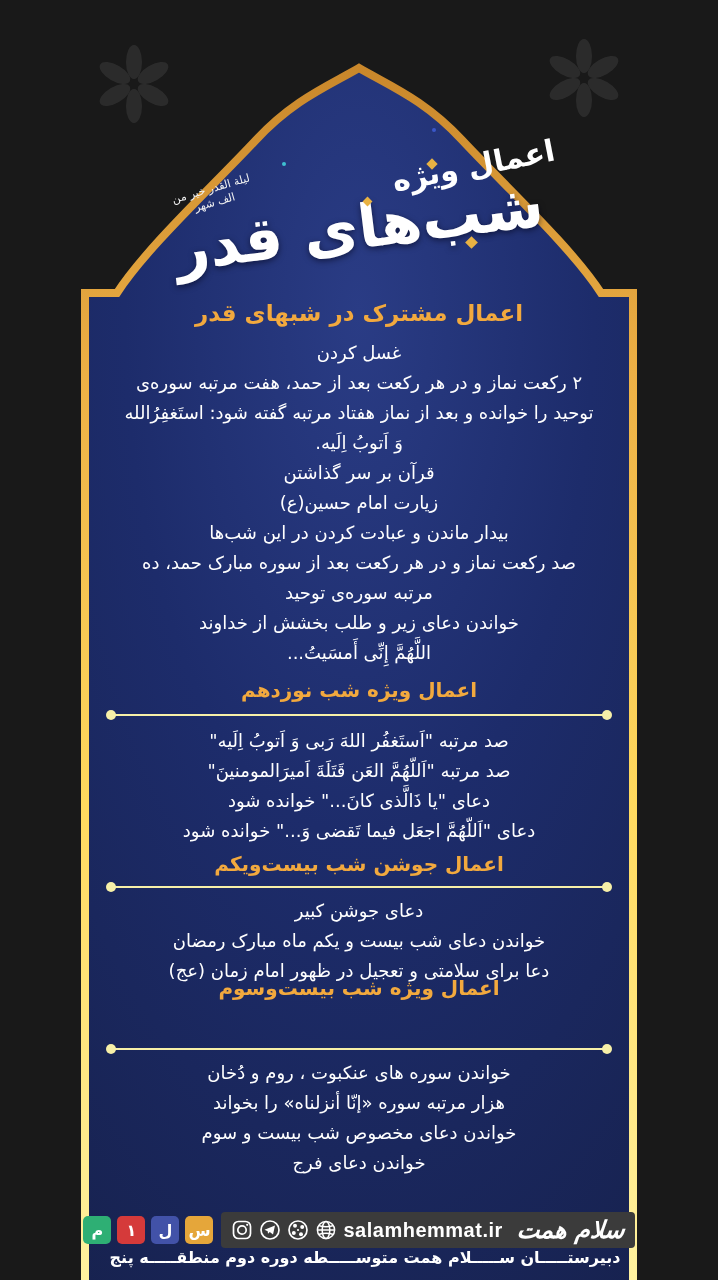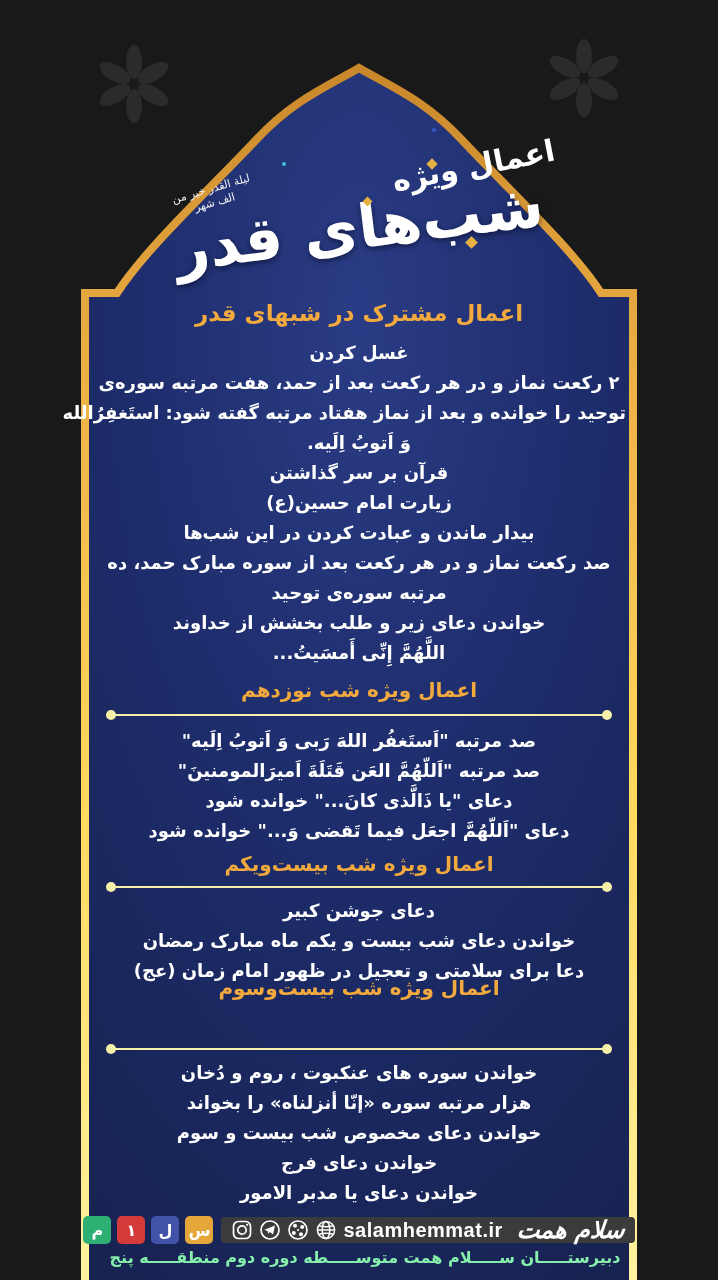--- a/index.html
+++ b/index.html
@@ -33,21 +33,21 @@
     transform:rotate(-16deg);
   }
   .gold-accent{position:absolute;background:#e8b243;transform:rotate(45deg);}
   .decor-dot{position:absolute;border-radius:50%;}
   
   .main-heading{
     position:absolute;left:0;right:0;top:300px;
     font-size:23px;font-weight:bold;color:#f2a93e;
   }
   .sec{position:absolute;left:0;right:0;}
-  .line{font-size:18px;font-weight:bold;line-height:30px;color:#fff;white-space:nowrap;}
+  .line{font-size:18px;font-weight:normal;line-height:30px;color:#fff;white-space:nowrap;}
   .sec-heading{
     position:absolute;left:0;right:0;
     font-size:20px;font-weight:bold;color:#f2a93e;
   }
   .divider{
     position:absolute;left:18px;right:18px;height:2px;background:#f7f0a8;
   }
   .divider::before,.divider::after{
     content:"";position:absolute;top:-4px;width:10px;height:10px;border-radius:50%;background:#f7f0a8;
   }
@@ -57,35 +57,35 @@
   .footer-row{
     position:absolute;left:0;right:0;top:1212px;height:36px;
     display:flex;direction:ltr;justify-content:center;align-items:center;gap:8px;
   }
   .squares{display:flex;gap:6px;direction:ltr;}
   .sq{
     width:28px;height:28px;border-radius:5px;display:flex;align-items:center;justify-content:center;
     color:#fff;font-size:16px;font-weight:bold;
   }
   .strip{
-    height:26px;background:#3b3b3b;border-radius:4px;
+    height:36px;background:#3b3b3b;border-radius:4px;
     display:flex;align-items:center;direction:ltr;gap:6px;padding:0 10px;
   }
   .strip .soc{display:flex;align-items:center;}
   .url{
     color:#fff;font-weight:bold;font-size:20px;letter-spacing:.5px;
     font-family:"Liberation Sans","DejaVu Sans",sans-serif;
   }
   .logo-callig{
     color:#fff;font-size:24px;font-weight:bold;font-style:italic;
     transform:skewX(-6deg);white-space:nowrap;padding-left:8px;
   }
   .caption{
     position:absolute;left:12px;right:0;top:1248px;
-    font-size:16px;font-weight:bold;color:#86efac;white-space:nowrap;
+    font-size:16px;font-weight:bold;color:#ffffff;white-space:nowrap;
   }
 </style>
 </head>
 <body>
 
 <svg class="bg-aster" style="left:88px;top:38px;" width="92" height="92" viewBox="0 0 92 92">
   <g fill="#2e2e2e">
     <ellipse cx="46" cy="24" rx="8" ry="17"></ellipse>
     <ellipse cx="46" cy="24" rx="8" ry="17" transform="rotate(60 46 46)"></ellipse>
     <ellipse cx="46" cy="24" rx="8" ry="17" transform="rotate(120 46 46)"></ellipse>
@@ -158,36 +158,35 @@
 
   <div class="sec-heading" style="top:678px;">اعمال ویژه شب نوزدهم</div>
   <div class="divider" style="top:714px;"></div>
   <div class="sec" style="top:726px;">
     <div class="line">صد مرتبه "اَستَغفُر اللهَ رَبی وَ اَتوبُ اِلَیه"</div>
     <div class="line">صد مرتبه "اَللّهُمَّ العَن قَتَلَةَ اَمیرَالمومنینَ"</div>
     <div class="line">دعای "یا ذَالَّذی کانَ..." خوانده شود</div>
     <div class="line">دعای "اَللّهُمَّ اجعَل فیما تَقضی وَ..." خوانده شود</div>
   </div>
 
-  <div class="sec-heading" style="top:852px;">اعمال ویژه شب بیست‌ویکم</div>
+  <div class="sec-heading" style="top:852px;">اعمال جوشن شب بیست‌ویکم</div>
   <div class="divider" style="top:886px;"></div>
   <div class="sec" style="top:896px;">
     <div class="line">دعای جوشن کبیر</div>
     <div class="line">خواندن دعای شب بیست و یکم ماه مبارک رمضان</div>
     <div class="line">دعا برای سلامتی و تعجیل در ظهور امام زمان (عج)</div>
   </div>
 
   <div class="sec-heading" style="top:976px;">اعمال ویژه شب بیست‌وسوم</div>
   <div class="divider" style="top:1048px;"></div>
   <div class="sec" style="top:1058px;">
     <div class="line">خواندن سوره های عنکبوت ، روم و دُخان</div>
     <div class="line">هزار مرتبه سوره «إنّا أنزلناه» را بخواند</div>
     <div class="line">خواندن دعای مخصوص شب بیست و سوم</div>
     <div class="line">خواندن دعای فرج</div>
-    <div class="line">خواندن دعای یا مدبر الامور</div>
   </div>
 
   <div class="footer-row">
     <div class="squares">
       <div class="sq" style="background:#2eaf74;">م</div>
       <div class="sq" style="background:#d53a3a;">۱</div>
       <div class="sq" style="background:#4252a8;">ل</div>
       <div class="sq" style="background:#e5a63a;">س</div>
     </div>
     <div class="strip">

